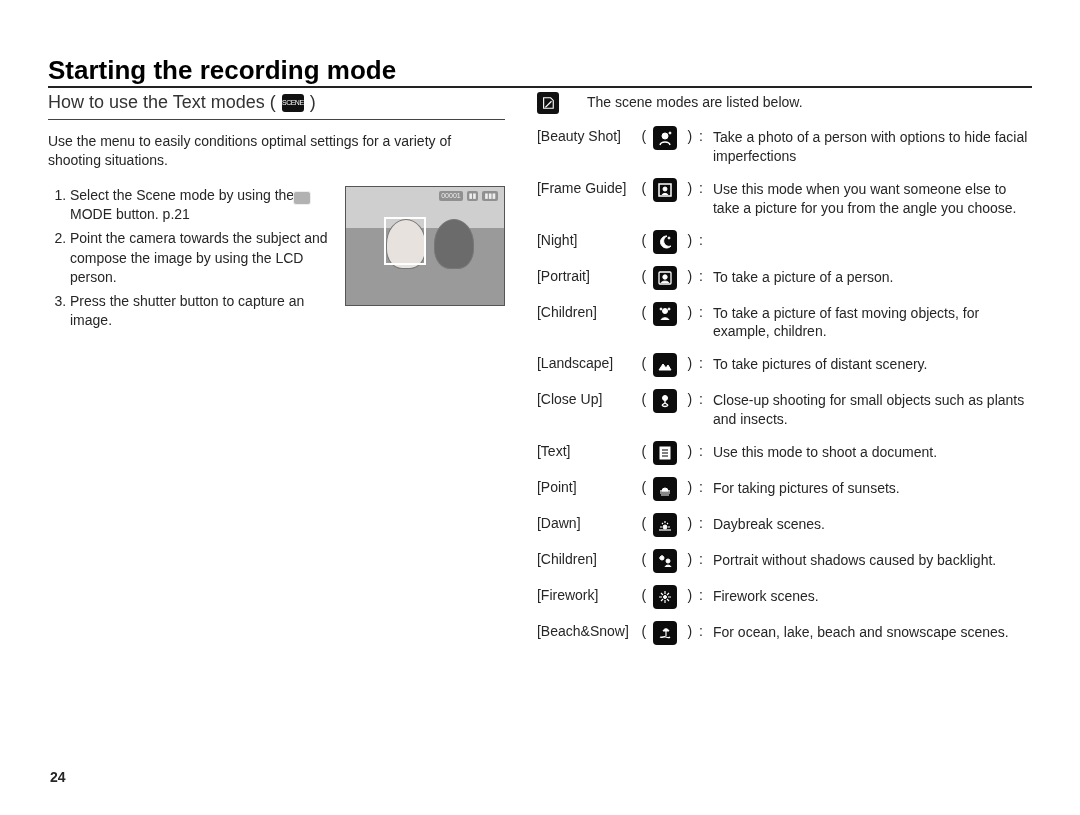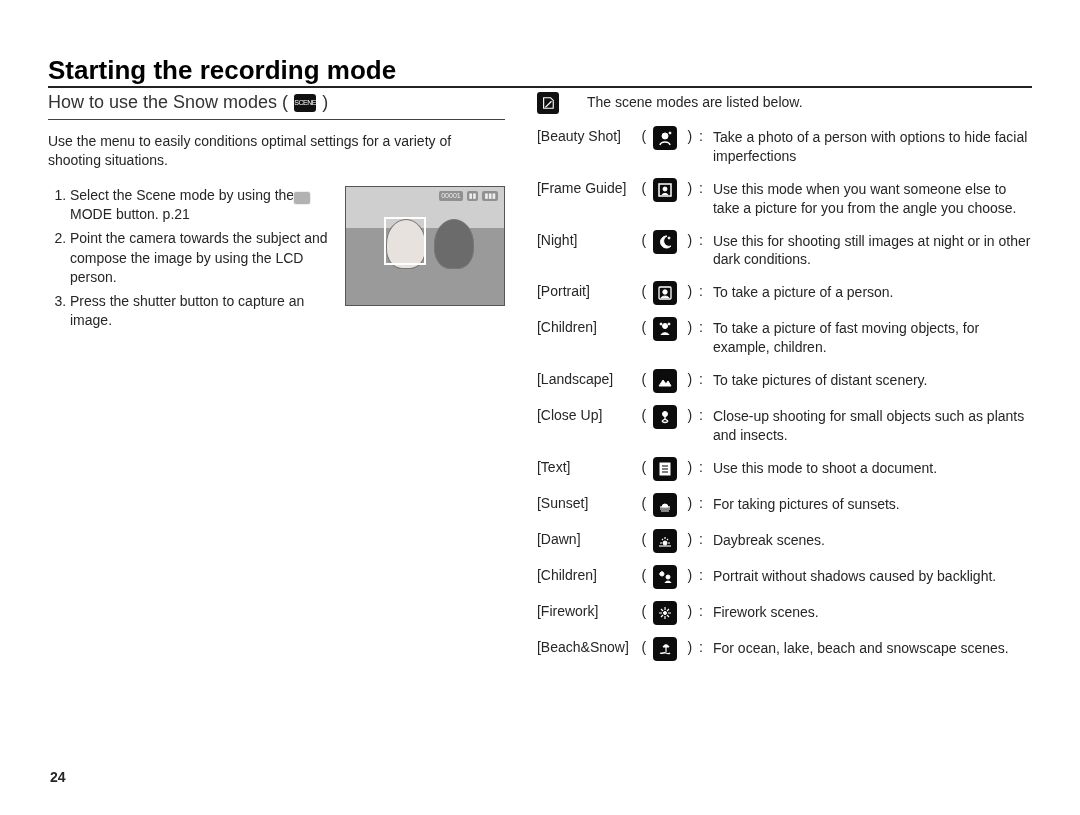--- a/index.html
+++ b/index.html
@@ -244,21 +244,21 @@
   </defs>
 </svg>
 
 <div class="page">
   <div class="main-title">Starting the recording mode</div>
 
   <div class="columns">
 
     <div class="col-left">
       <div class="subheading">
-        <span>How to use the Snow modes (</span>
+        <span>How to use the Text modes (</span>
         <span class="scene-badge">SCENE</span>
         <span>)</span>
       </div>
 
       <div class="lead">Use the menu to easily conditions optimal settings for a variety of shooting situations.</div>
 
       <div class="steps-row">
         <ol class="steps">
           <li>Select the Scene mode by using the MODE button. p.21</li>
           <li>Point the camera towards the subject and compose the image by using the LCD person.</li>
@@ -319,21 +319,20 @@
           <div class="mode-row">
             <span class="name">[Night]</span>
             <span class="bracket">(</span>
             <span class="mode-icon">
               <svg viewBox="0 0 16 16">
                 <use href="#i-night"></use>
               </svg>
             </span>
             <span class="bracket">)</span>
             <span>:</span>
-            <span class="desc">Use this for shooting still images at night or in other dark conditions.</span>
           </div>
           <div class="mode-row">
             <span class="name">[Portrait]</span>
             <span class="bracket">(</span>
             <span class="mode-icon">
               <svg viewBox="0 0 16 16">
                 <use href="#i-portrait"></use>
               </svg>
             </span>
             <span class="bracket">)</span>
@@ -382,21 +381,21 @@
             <span class="mode-icon">
               <svg viewBox="0 0 16 16">
                 <use href="#i-text"></use>
               </svg>
             </span>
             <span class="bracket">)</span>
             <span>:</span>
             <span class="desc">Use this mode to shoot a document.</span>
           </div>
           <div class="mode-row">
-            <span class="name">[Sunset]</span>
+            <span class="name">[Point]</span>
             <span class="bracket">(</span>
             <span class="mode-icon">
               <svg viewBox="0 0 16 16">
                 <use href="#i-sunset"></use>
               </svg>
             </span>
             <span class="bracket">)</span>
             <span>:</span>
             <span class="desc">For taking pictures of sunsets.</span>
           </div>

